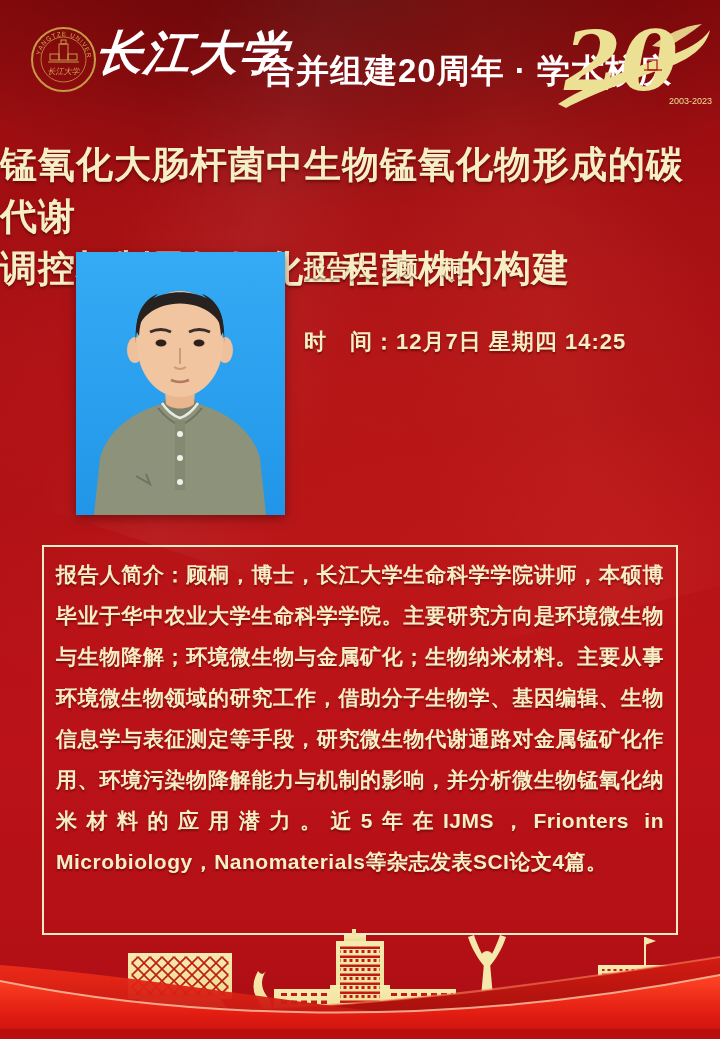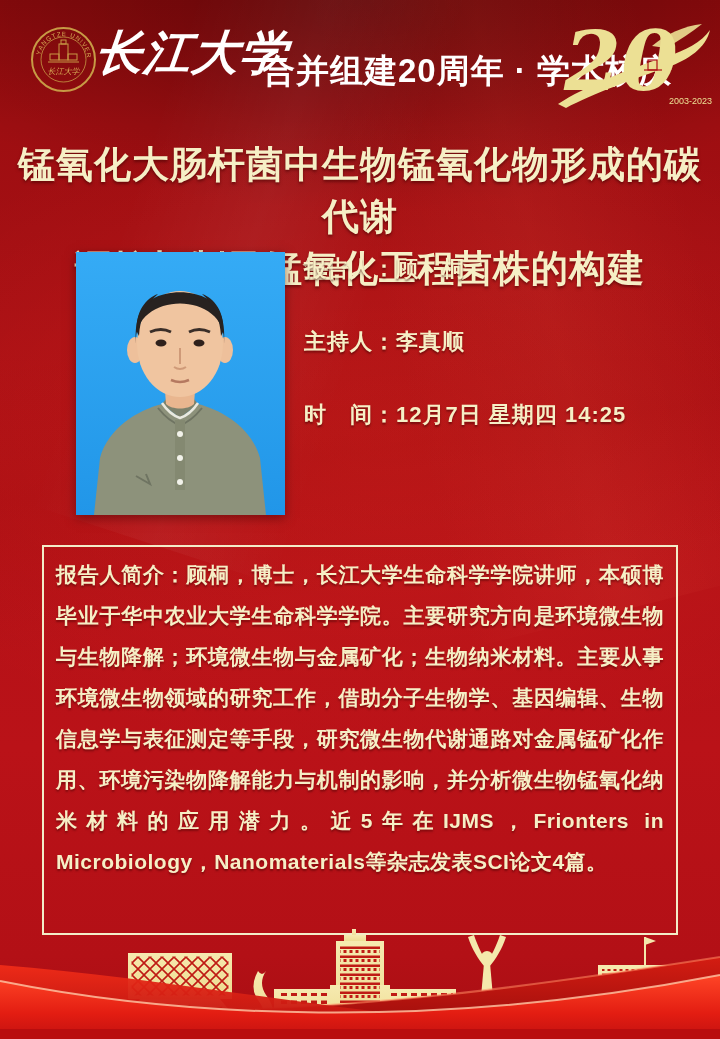--- a/index.html
+++ b/index.html
@@ -28,21 +28,21 @@
     transform:skewX(-6deg);white-space:nowrap;
   }
   .hdr-sub{
     position:absolute;left:262px;top:49px;color:#ffffff;
     font-size:33px;font-weight:bold;letter-spacing:1px;white-space:nowrap;
   }
   .anniv{position:absolute;left:556px;top:12px;width:160px;height:104px;}
 
   
   .title{
-    position:absolute;left:0;top:139px;width:720px;margin:0;text-align:center;
+    position:absolute;left:0;top:139px;width:720px;margin:0;
     color:#f6efc6;font-size:37px;font-weight:bold;line-height:52px;letter-spacing:1px;
     text-shadow:0 2px 3px rgba(60,0,0,0.55);
   }
 
   
   .photo{
     position:absolute;left:76px;top:252px;width:209px;height:263px;
     box-shadow:0 3px 10px rgba(60,0,0,0.5);
   }
   .detail-rows{position:absolute;left:304px;top:254px;width:400px;}
@@ -155,24 +155,20 @@
     <ellipse cx="123" cy="91" rx="5.5" ry="3.5" fill="#2e211c"></ellipse>
 
     <path d="M104,96 L104,112 M98,115 Q104,119 110,115" fill="none" stroke="#cf9a78" stroke-width="2"></path>
     <path d="M95,128 Q104,132 113,128" fill="none" stroke="#b57960" stroke-width="2.5"></path>
   </svg>
 
   <div class="detail-rows">
     <div class="detail-row">
       <span>报告人：</span>
         <span>顾　桐</span>
-    </div>
-    <div class="detail-row">
-      <span>主持人：</span>
-        <span>李真顺</span>
     </div>
     <div class="detail-row">
       <span>时　间：</span>
         <span>12月7日 星期四 14:25</span>
     </div>
     <div class="detail-row">
     </div>
   </div>
 
   <div class="bio-box">

